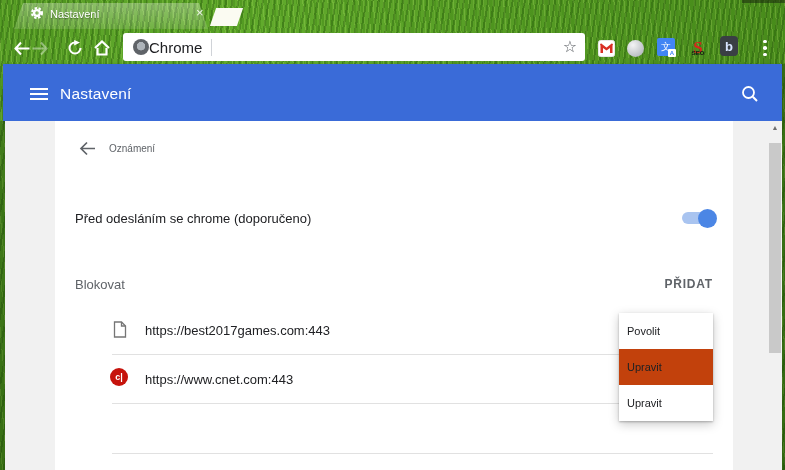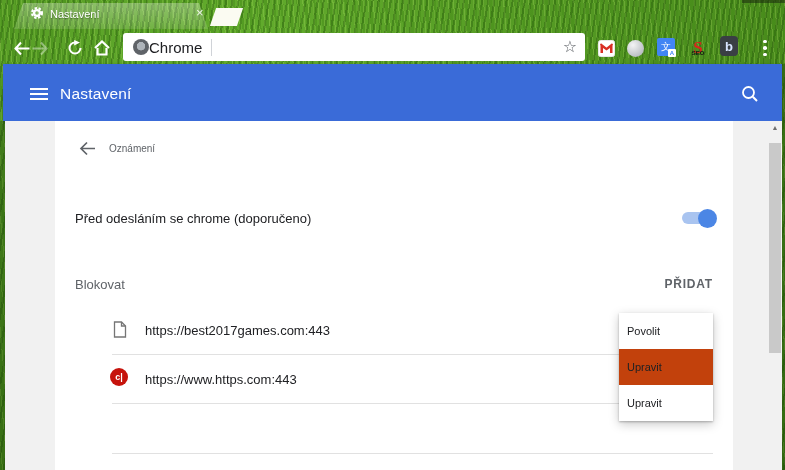--- a/index.html
+++ b/index.html
@@ -223,21 +223,21 @@
         <svg class="abs site-icon" viewBox="0 0 16 17">
             <path d="M2.5 1 H9.5 L13.5 5 V16 H2.5 Z" fill="none" stroke="#757575" stroke-width="1.3"></path>
             <path d="M9.5 1 V5 H13.5" fill="none" stroke="#757575" stroke-width="1.3"></path>
           </svg>
         <span class="abs site-url">https://best2017games.com:443</span>
       </div>
       <div class="abs divider" style="top:233px"></div>
 
       <div class="abs site-row" style="top:233px">
         <span class="abs cnet-fav">c|</span>
-        <span class="abs site-url">https://www.https.com:443</span>
+        <span class="abs site-url">https://www.cnet.com:443</span>
       </div>
       <div class="abs divider" style="top:282px"></div>
 
       <div class="abs divider" style="top:332px"></div>
 
     </div>
   </div>
 
   <div class="abs ctx-menu">
     <div class="ctx-item">Povolit</div>

